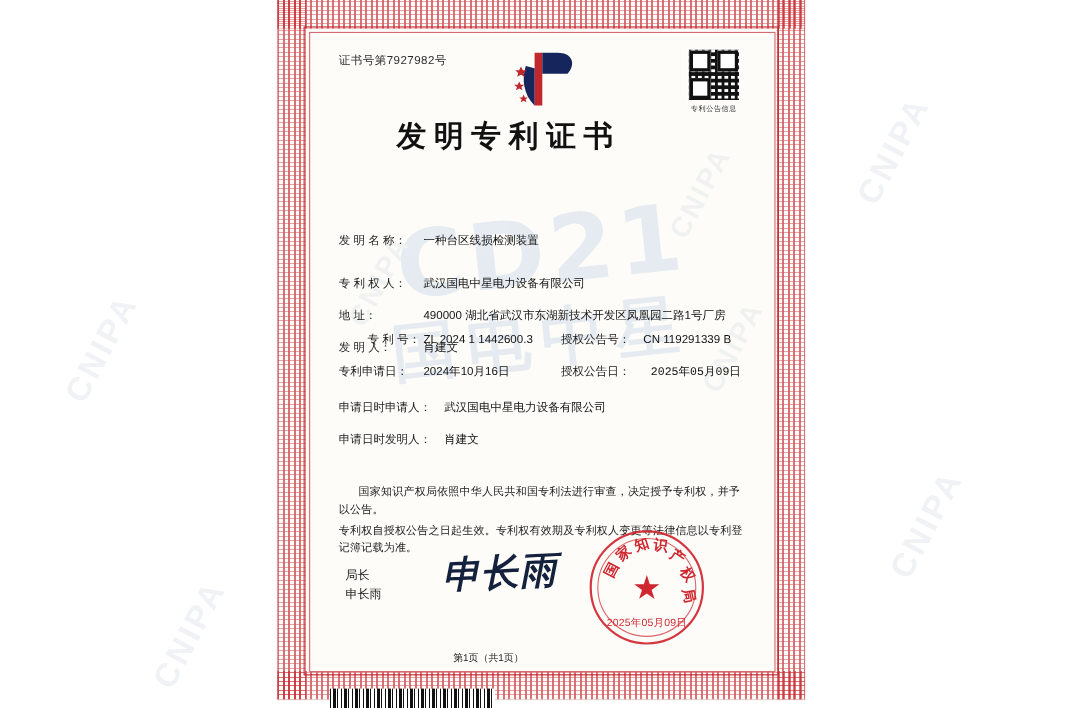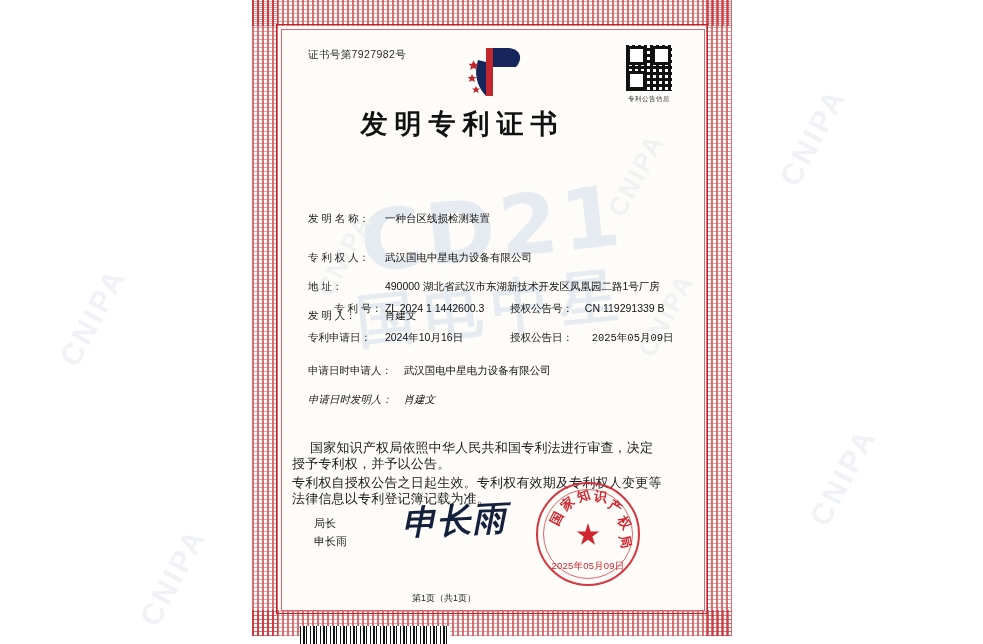--- a/index.html
+++ b/index.html
@@ -204,23 +204,23 @@
   .col2 {
     position: absolute;
     font-size: 10.5px;
     color: #1b1b1b;
     white-space: nowrap;
   }
 
   
   #legal {
     position: absolute;
-    left: 40px; top: 440px;
+    left: 56px; top: 440px;
     width: 372px;
-    font-size: 13px;
+    font-size: 10px;
     line-height: 16px;
     color: #1b1b1b;
     letter-spacing: .2px;
   }
   #legal p { margin: 0 0 3px 0; }
   #legal p.indent { text-indent: 18px; }
 
   
   #sig-label {
     position: absolute;
@@ -412,21 +412,21 @@
       <span class="flabel">授权公告日：</span>
       <span class="gap"></span>
       <span class="fvalue">2025年05月09日</span>
     </div>
 
     <div class="frow" style="left:56px; top:364px;">
       <span class="flabel">申请日时申请人：</span>
       <span class="gap"></span>
       <span class="fvalue">武汉国电中星电力设备有限公司</span>
     </div>
-    <div class="frow" style="left:56px; top:393px;font-style:italic;">
+    <div class="frow" style="left:56px; top:393px;">
       <span class="flabel">申请日时发明人：</span>
       <span class="gap"></span>
       <span class="fvalue">肖建文</span>
     </div>
 
     <div id="legal">
       <p class="indent">国家知识产权局依照中华人民共和国专利法进行审查，决定授予专利权，并予以公告。</p>
       <p>专利权自授权公告之日起生效。专利权有效期及专利权人变更等法律信息以专利登记簿记载为准。</p>
     </div>
 

